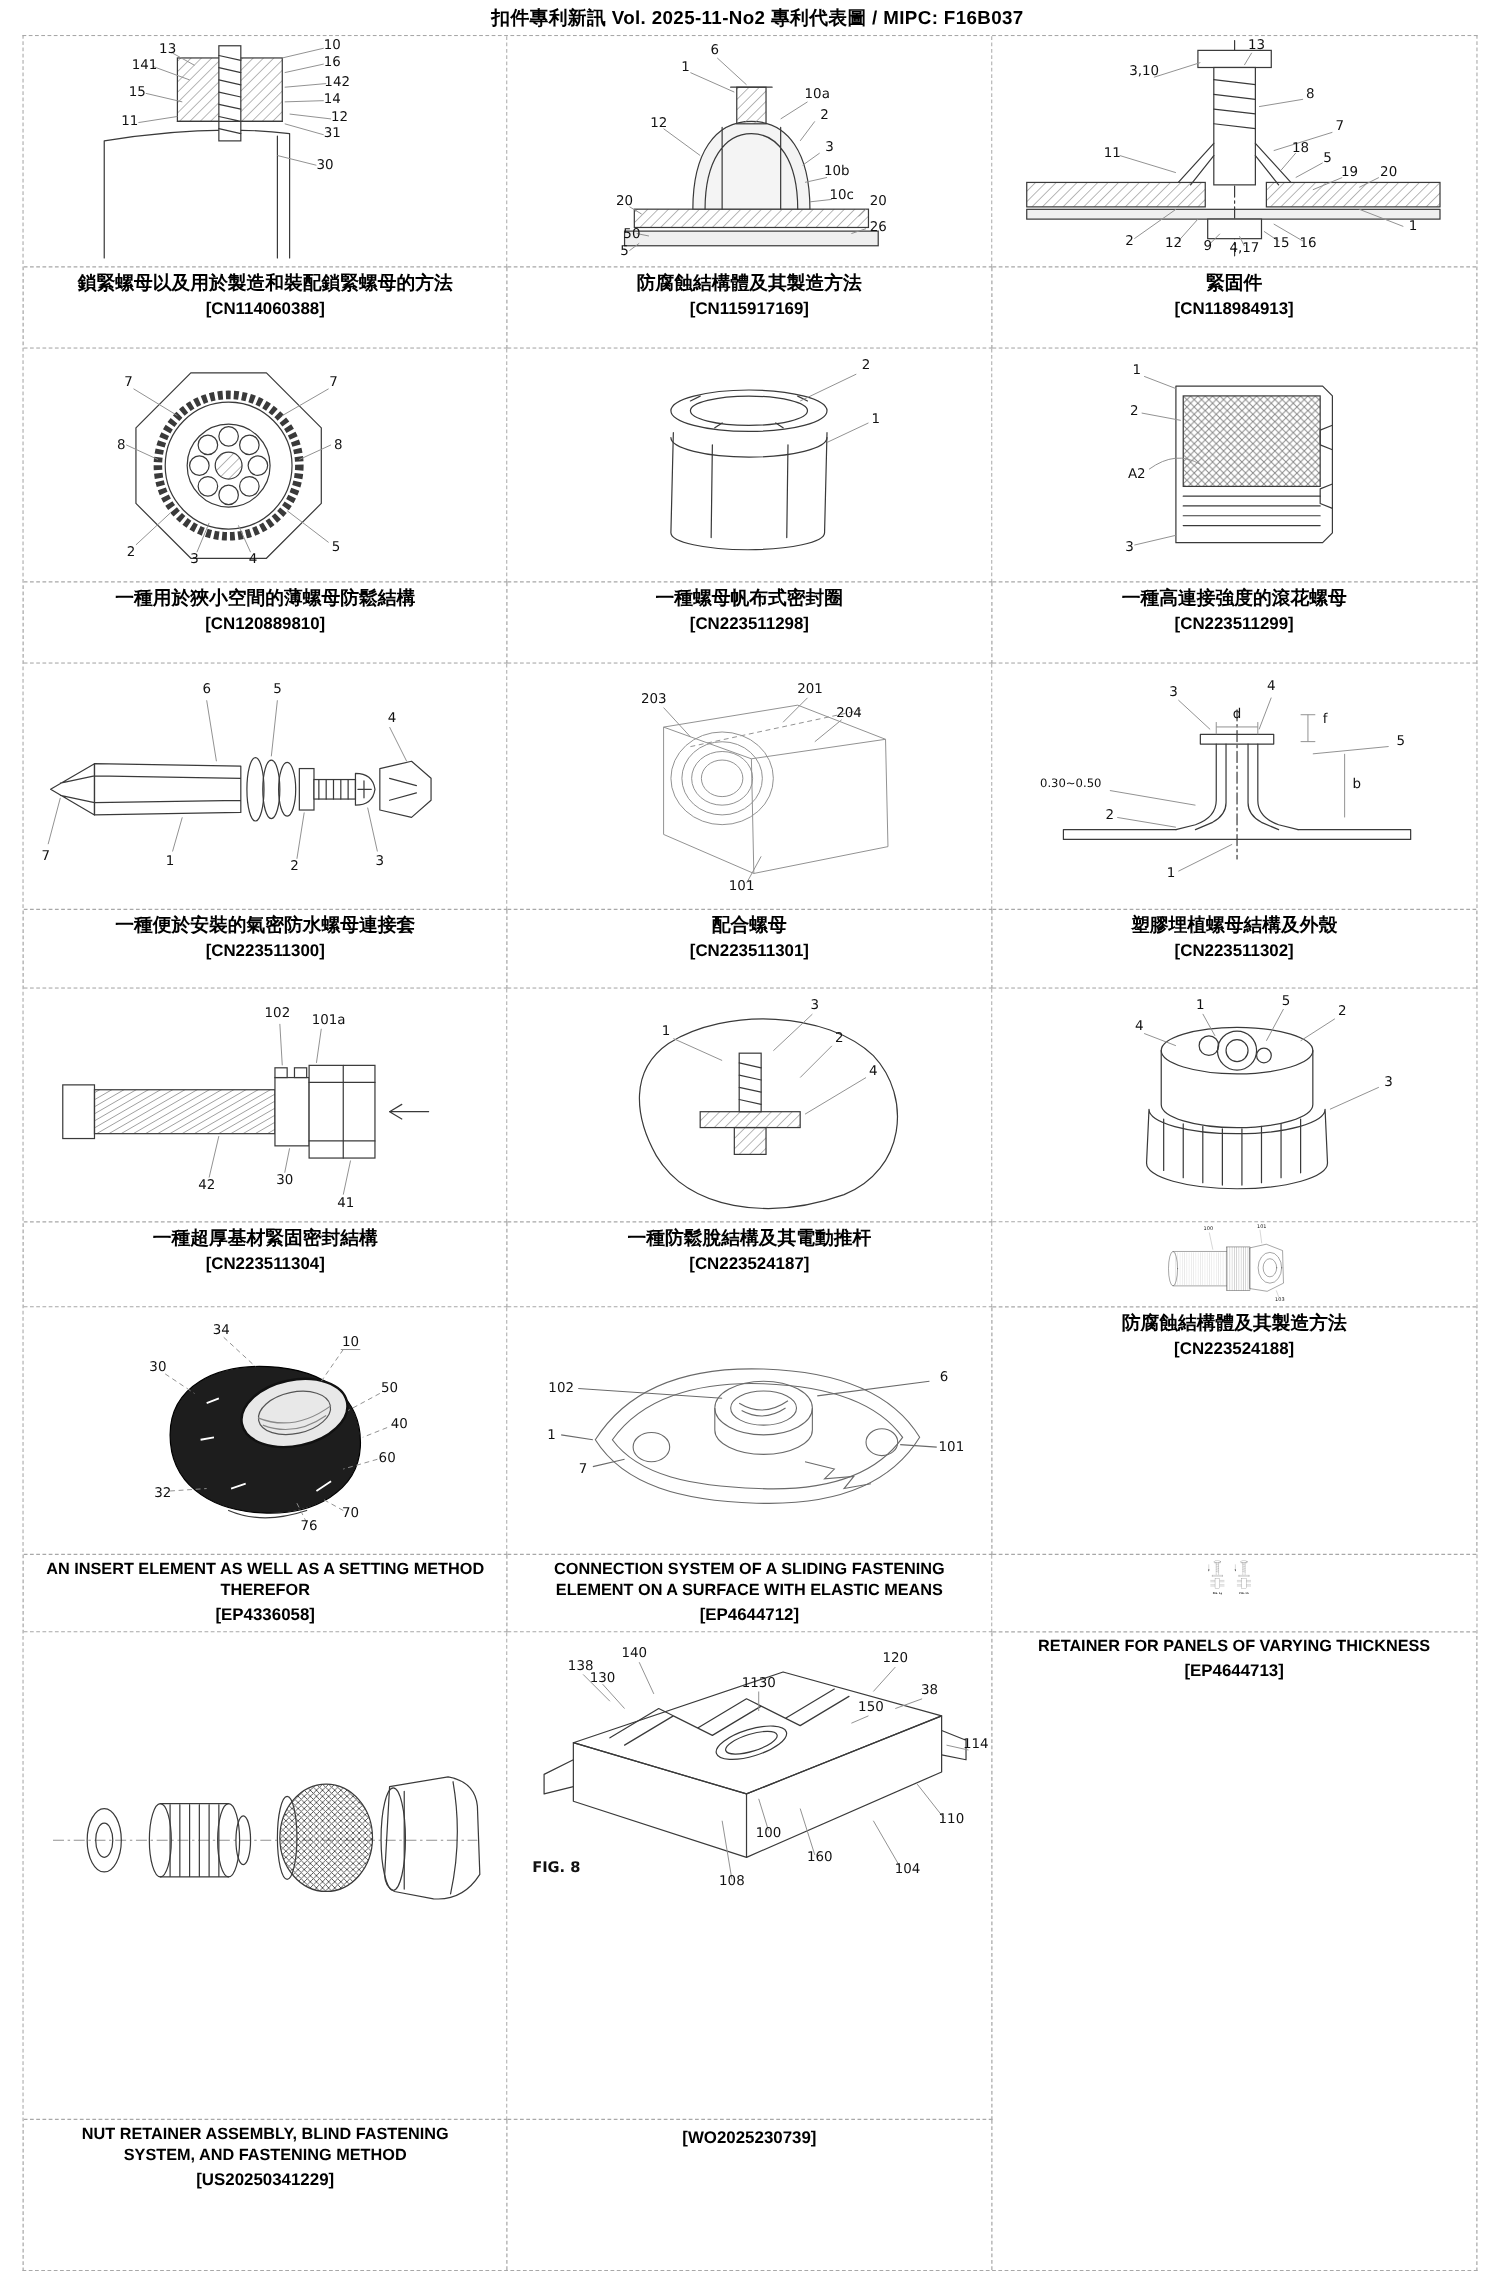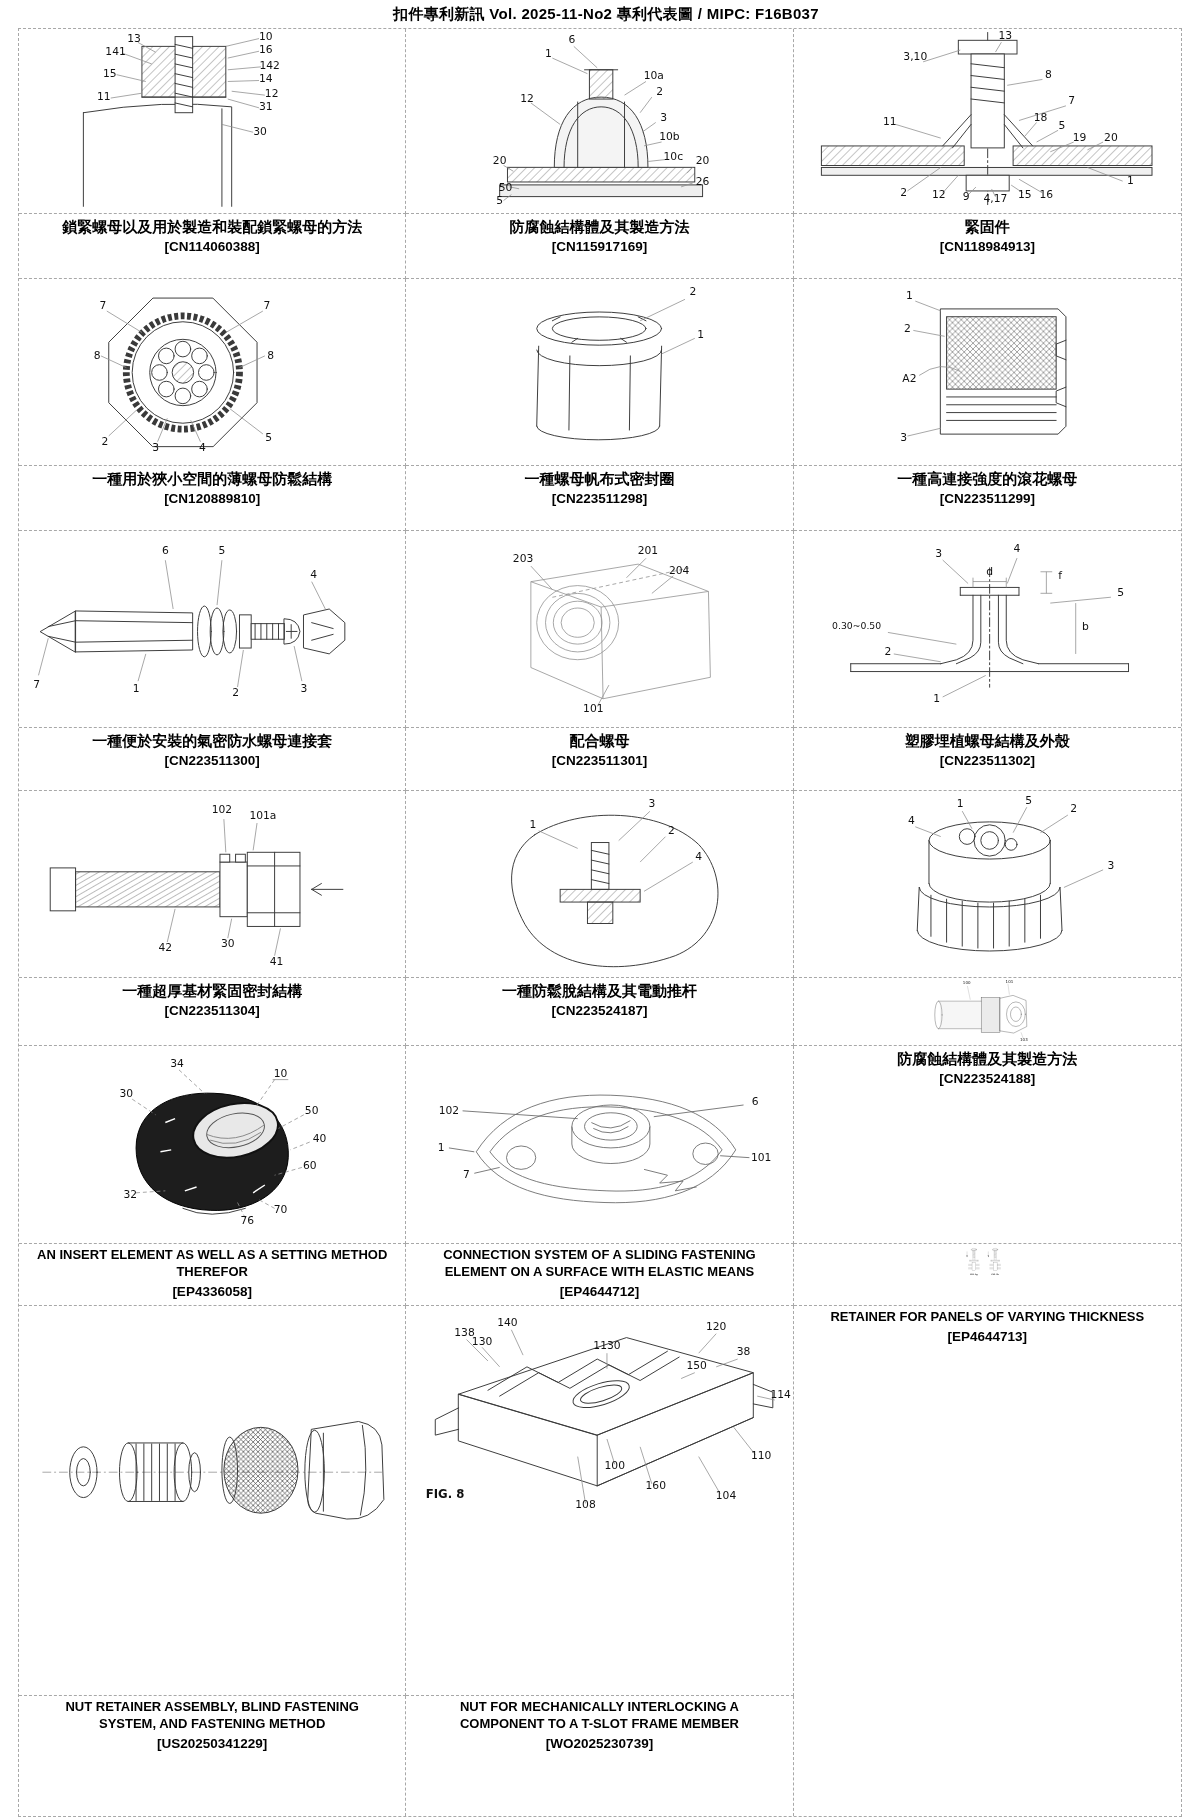--- a/index.html
+++ b/index.html
@@ -508,17 +508,16 @@
 
   <div class="cell cap-cell">
     <div class="cap-title en">RETAINER FOR PANELS OF VARYING THICKNESS</div>
     <div class="cap-num">[EP4644713]</div>
   </div>
   <div class="cell cap-cell">
     <div class="cap-title en">NUT RETAINER ASSEMBLY, BLIND FASTENING SYSTEM, AND FASTENING METHOD</div>
     <div class="cap-num">[US20250341229]</div>
   </div>
   <div class="cell cap-cell">
-    <div class="cap-title en">NUT FOR MECHANICALLY INTERLOCKING A COMPONENT TO A T-SLOT FRAME MEMBER</div>
     <div class="cap-num">[WO2025230739]</div>
   </div>
 
 </div>
 
 </body></html>

